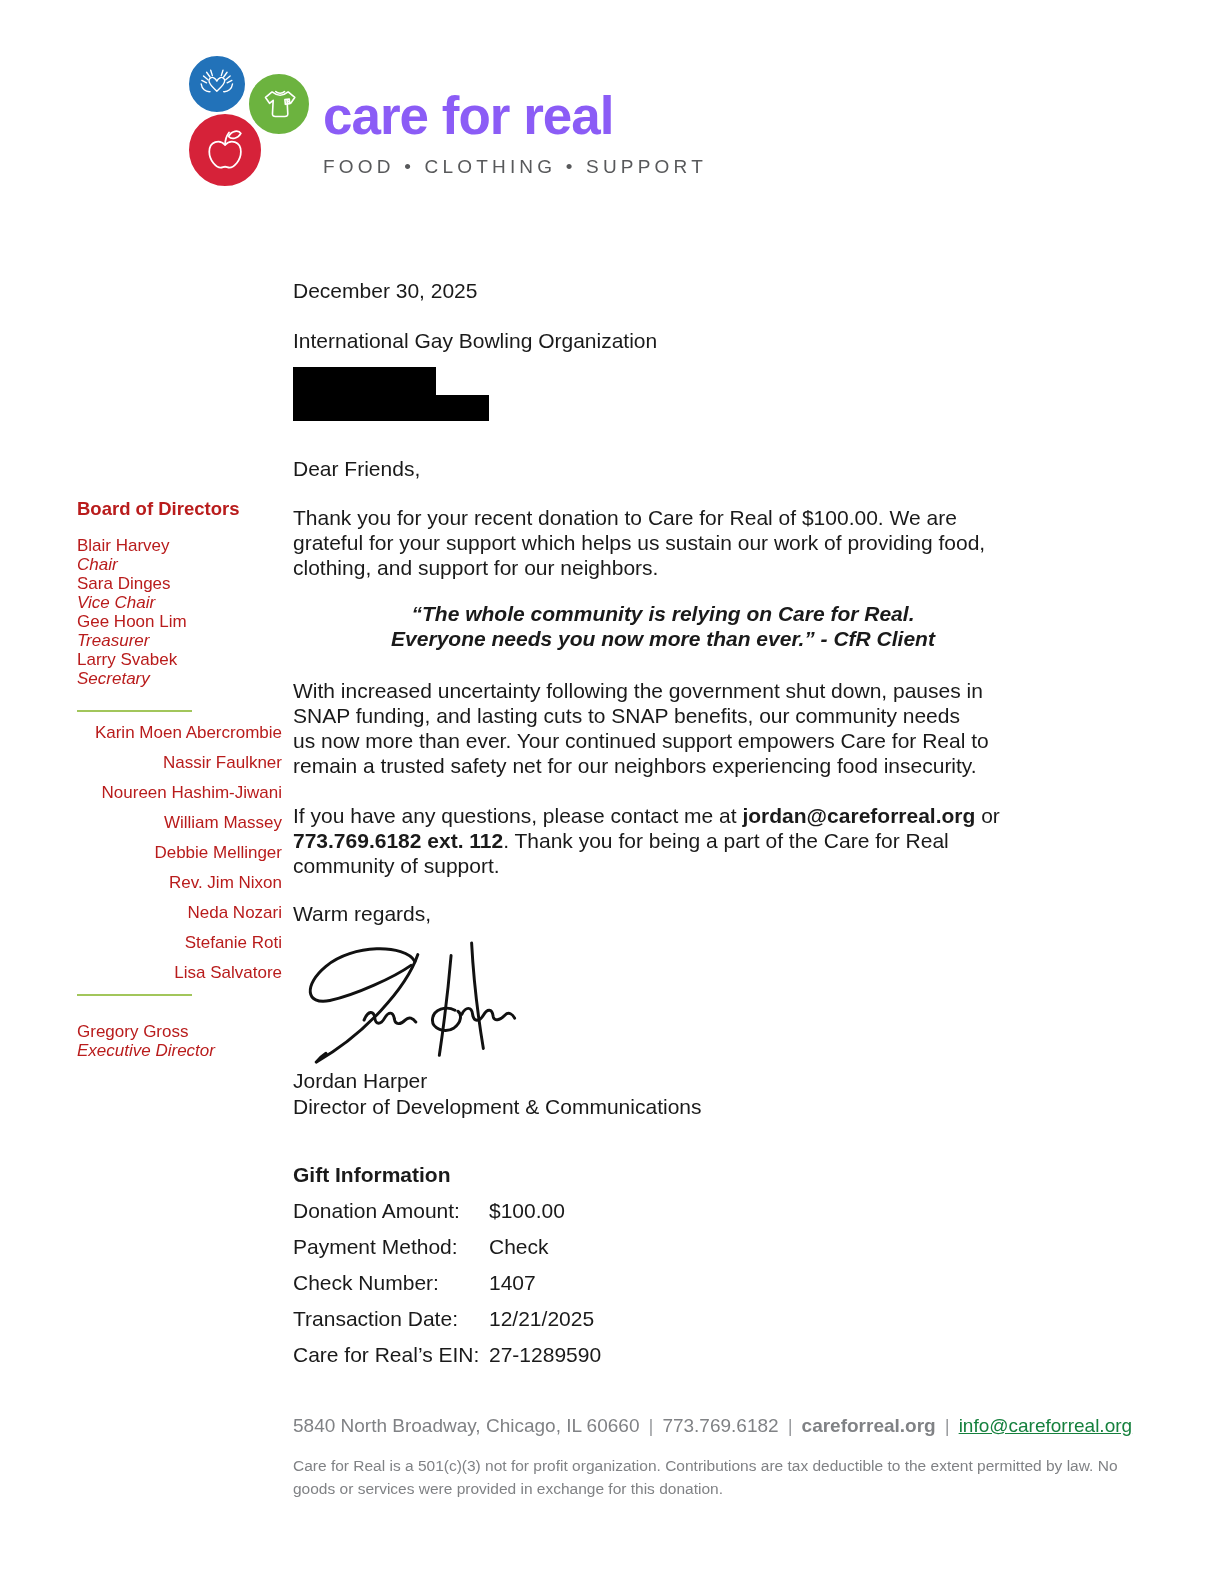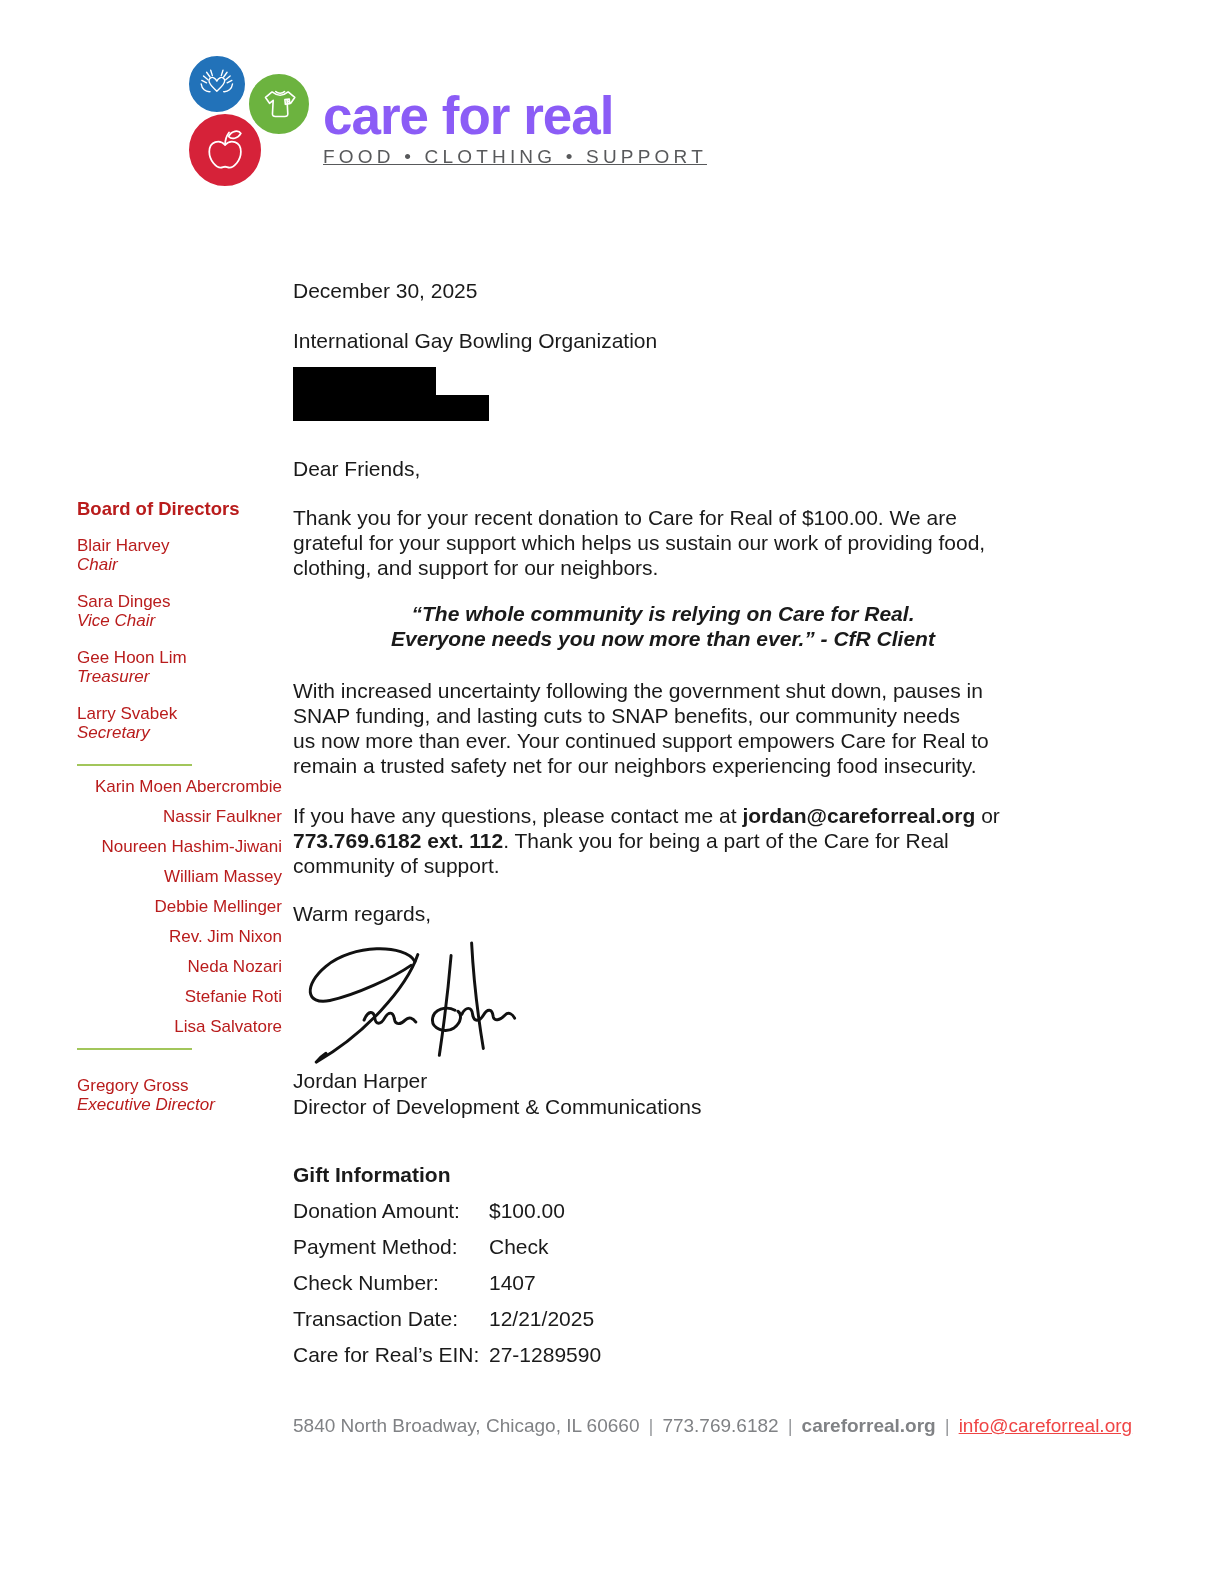--- a/index.html
+++ b/index.html
@@ -15,28 +15,28 @@
   
   .logo-block { position: absolute; left: 185px; top: 52px; width: 470px; height: 150px; }
   .logo-circles { position: absolute; left: 0; top: 0; width: 135px; height: 145px; }
   .circle { position: absolute; border-radius: 50%; border: 2px solid #ffffff; display: flex; align-items: center; justify-content: center; }
   .circle svg { width: 78%; height: 78%; }
   .circle-blue  { left: 2px;  top: 2px;  width: 60px; height: 60px; z-index: 1; }
   .circle-green { left: 62px; top: 20px; width: 64px; height: 64px; z-index: 2; }
   .circle-red   { left: 2px;  top: 60px; width: 76px; height: 76px; z-index: 3; }
   .logo-text { position: absolute; left: 138px; top: 36px; white-space: nowrap; }
   .wordmark { font-size: 53px; font-weight: 700; letter-spacing: -1px; color: #8b5cf6; line-height: 56px; }
-  .tagline  { font-size: 19px; letter-spacing: 4.2px; color: #58595b; margin-top: 2px; text-decoration: underline; }
+  .tagline  { font-size: 19px; letter-spacing: 4.2px; color: #58595b; margin-top: 12px; }
 
   
   .sidebar { position: absolute; left: 77px; top: 499px; width: 205px; font-size: 17px; color: #b91c1c; }
   .sidebar-heading { font-size: 18.5px; font-weight: 700; line-height: 20px; }
   .officer { margin-top: 17px; line-height: 19px; }
   .officer .role { font-style: italic; }
-  .officer + .officer { margin-top: 18px; }
+  .officer + .officer { margin-top: 0; }
   .sidebar-divider { border: none; border-top: 2px solid #a2c65b; width: 115px; margin: 22px 0 0 0; }
   .members { margin-top: 12px; text-align: right; }
   .member { line-height: 17px; margin-bottom: 13px; }
   .executive { margin-top: 26px; line-height: 19px; }
   .executive .role { font-style: italic; }
 
   
   .content { position: absolute; left: 293px; top: 278px; width: 735px; font-size: 21px; line-height: 25px; }
   .pre { white-space: pre-line; }
   .date-line { }
@@ -58,21 +58,21 @@
   .gift-heading { font-weight: 700; line-height: 25px; }
   .gift-row { display: flex; line-height: 24px; margin-top: 12px; }
   .gift-label { width: 196px; flex: 0 0 196px; }
   .gift-value { }
 
   
   .footer { position: absolute; left: 293px; top: 1414px; width: 830px; color: #808285; }
   .footer-main { font-size: 19px; line-height: 24px; white-space: nowrap; }
   .footer-sep { color: #9b9da0; margin: 0 9px; }
   .footer-site { font-weight: 700; }
-  .footer-email { text-decoration: underline; color: #ef4444; }
+  .footer-email { text-decoration: underline; color: #15803d; }
   .disclaimer { margin-top: 16px; font-size: 15.5px; line-height: 23px; }
 </style>
 </head>
 <body>
 
 <div class="logo-block">
   <div class="logo-circles">
     <div class="circle circle-blue" style="background:#2272b9">
       <svg viewBox="0 0 64 64" fill="none" stroke="#ffffff" stroke-width="2" stroke-linecap="round" stroke-linejoin="round">
         <path d="M32 43 C26 37 20.5 32.5 20.5 27.5 C20.5 23.5 24.5 21.5 27.5 23.2 C29.6 24.4 31.3 26.4 32 28 C32.7 26.4 34.4 24.4 36.5 23.2 C39.5 21.5 43.5 23.5 43.5 27.5 C43.5 32.5 38 37 32 43 Z"></path>
@@ -221,13 +221,15 @@
       <div class="gift-label">Care for Real’s EIN:</div>
       <div class="gift-value">27-1289590</div>
     </div>
   </div>
 </div>
 
 <div class="footer">
   <div class="footer-main">
     <span>5840 North Broadway, Chicago, IL 60660</span><span class="footer-sep">|</span><span>773.769.6182</span><span class="footer-sep">|</span><span class="footer-site">careforreal.org</span><span class="footer-sep">|</span><a class="footer-email" href="#">info@careforreal.org</a>
   </div>
+  <div class="disclaimer pre">Care for Real is a 501(c)(3) not for profit organization. Contributions are tax deductible to the extent permitted by law. No
+goods or services were provided in exchange for this donation.</div>
 </div>
 
 </body></html>

